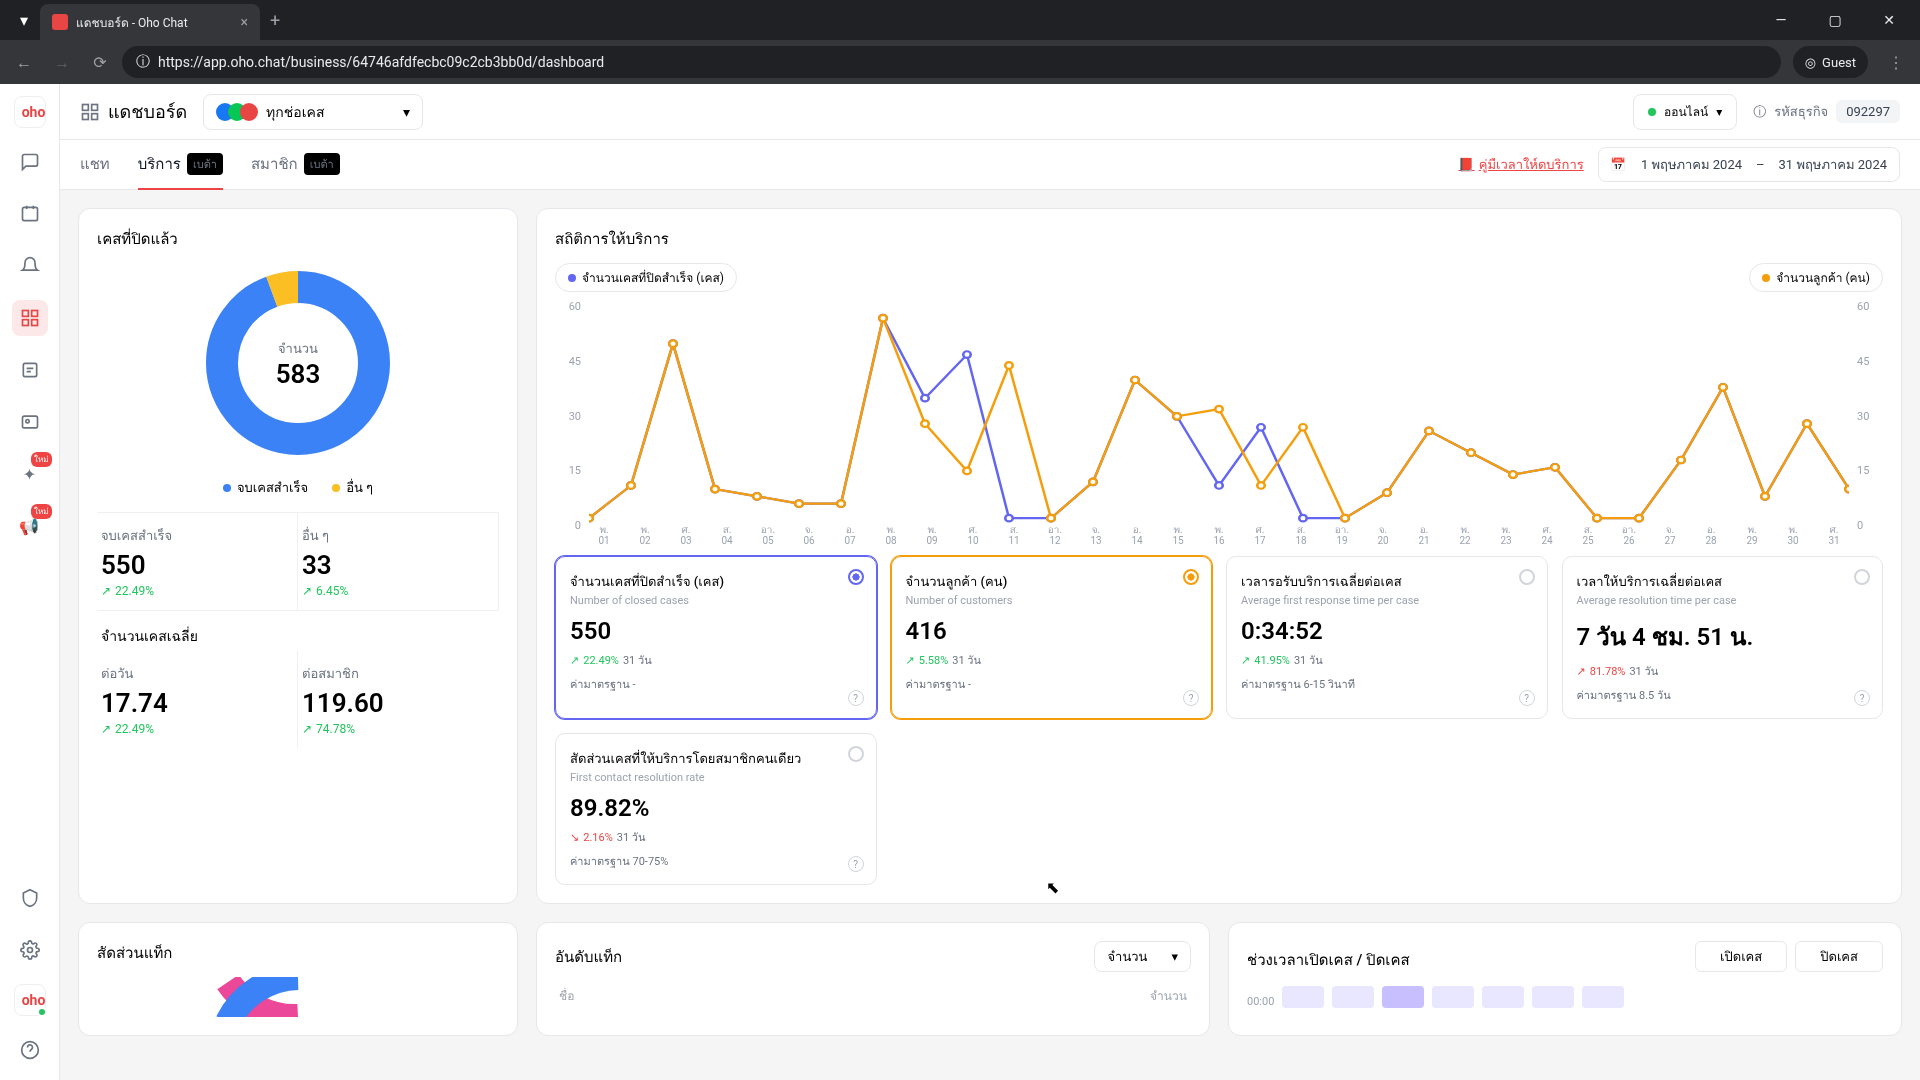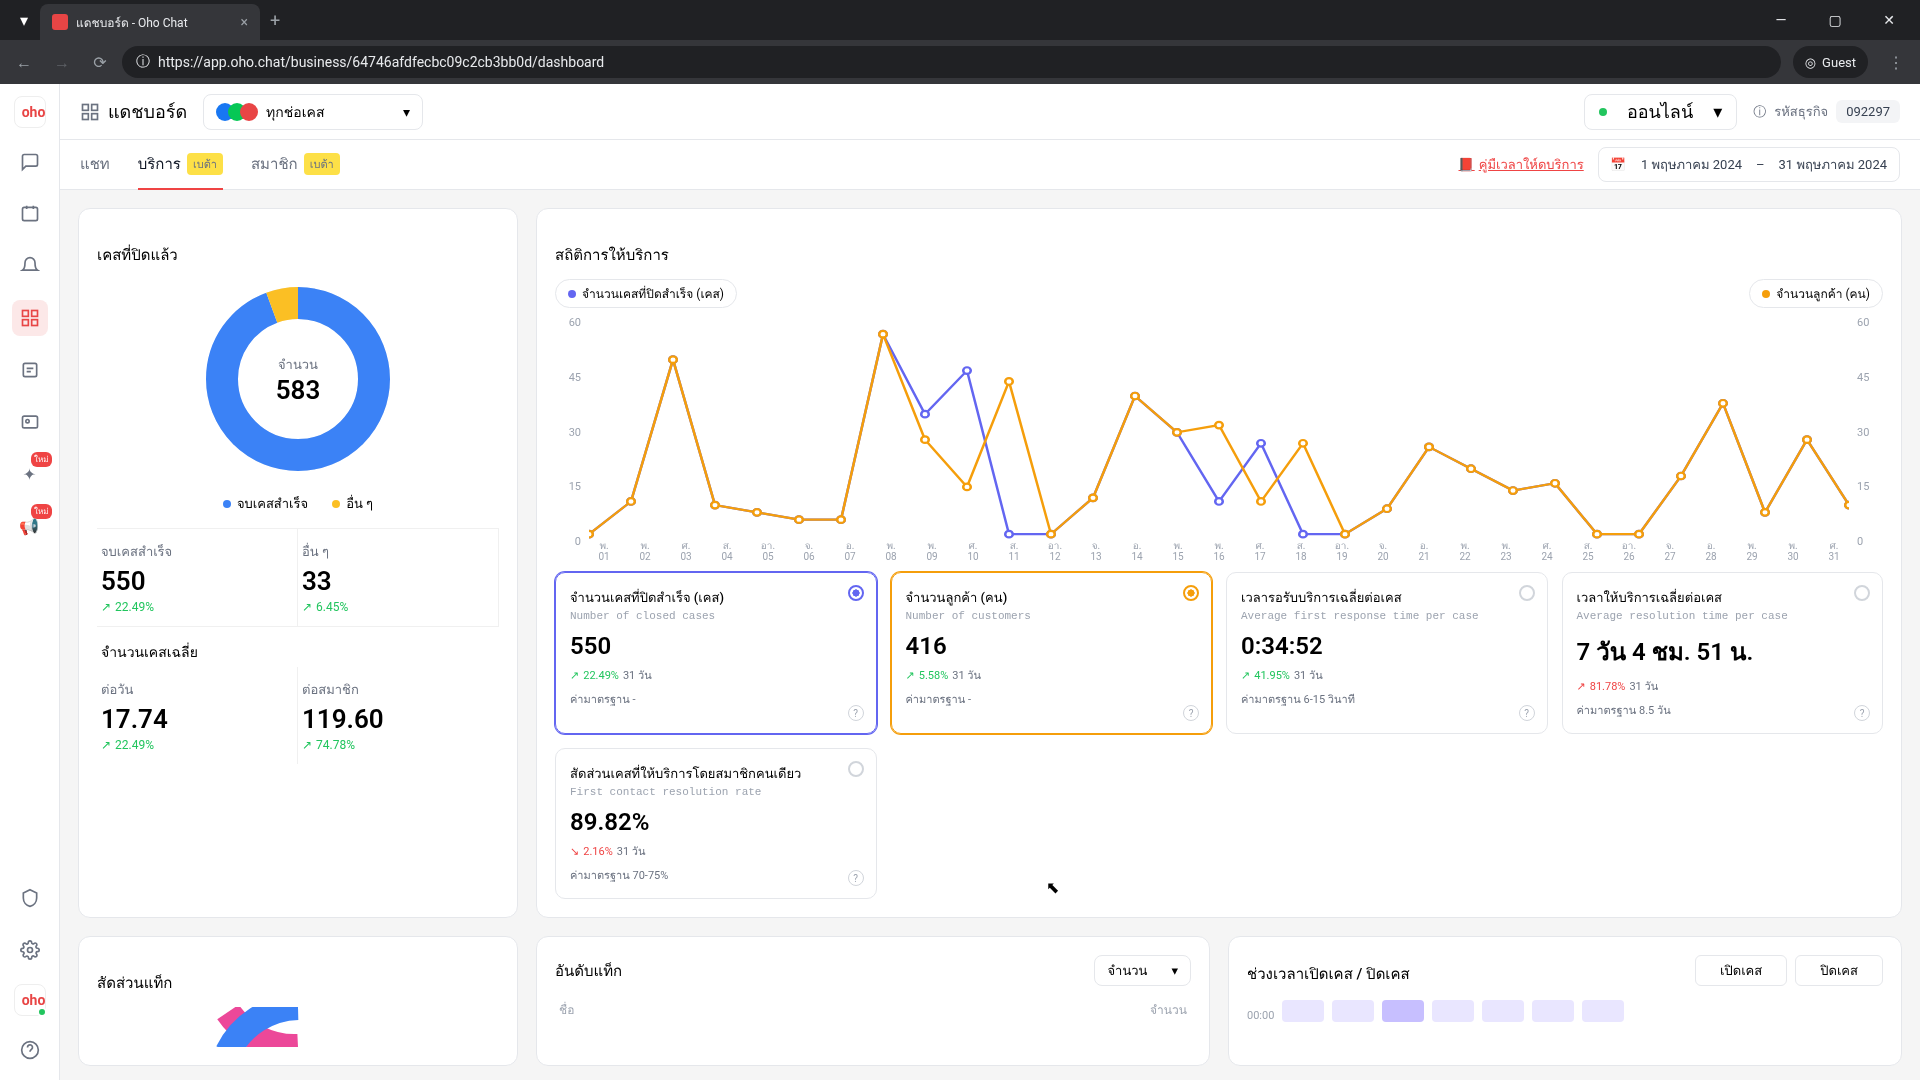--- a/index.html
+++ b/index.html
@@ -24,34 +24,34 @@
 .side-item{width:36px;height:36px;display:flex;align-items:center;justify-content:center;color:#6b7280;border-radius:8px;position:relative;}
 .side-item.active{background:#fce8e8;color:#e84545;}
 .side-badge{position:absolute;top:-4px;right:-4px;background:#ef4444;color:#fff;font-size:8px;padding:1px 3px;border-radius:6px;}
 .side-bottom{margin-top:auto;display:flex;flex-direction:column;align-items:center;gap:16px;}
 .main{flex:1;display:flex;flex-direction:column;}
 .topbar{height:56px;background:#fff;border-bottom:1px solid #e5e7eb;display:flex;align-items:center;padding:0 20px;gap:16px;}
 .top-title{font-size:18px;font-weight:500;display:flex;align-items:center;gap:8px;}
 .channel-sel{border:1px solid #e5e7eb;border-radius:8px;height:36px;padding:0 12px;display:flex;align-items:center;gap:8px;font-size:14px;min-width:220px;}
 .channel-icons{display:flex;gap:-4px;}
 .ci{width:18px;height:18px;border-radius:50%;}
-.status-pill{border:1px solid #e5e7eb;border-radius:8px;height:36px;padding:0 14px;display:flex;align-items:center;gap:20px;font-size:18px;}
+.status-pill{border:1px solid #e5e7eb;border-radius:8px;height:36px;padding:0 14px;display:flex;align-items:center;gap:8px;font-size:12px;}
 .status-dot{width:8px;height:8px;border-radius:50%;background:#22c55e;}
 .biz-code{display:flex;align-items:center;gap:8px;font-size:13px;color:#6b7280;}
 .biz-code-val{background:#f3f4f6;padding:4px 10px;border-radius:6px;color:#374151;}
 .tabbar{height:50px;background:#fff;border-bottom:1px solid #e5e7eb;display:flex;align-items:center;padding:0 20px;gap:28px;}
 .tb-tab{display:flex;align-items:center;gap:6px;font-size:15px;color:#6b7280;height:50px;border-bottom:2px solid transparent;}
 .tb-tab.active{color:#111827;border-bottom-color:#ef4444;}
-.tb-badge{background:#fde047;font-size:11px;padding:2px 6px;border-radius:4px;color:#6b7280;}
+.tb-badge{background:#000000;font-size:11px;padding:2px 6px;border-radius:4px;color:#6b7280;}
 .tb-right{margin-left:auto;display:flex;align-items:center;gap:14px;font-size:13px;}
 .manual-link{color:#ef4444;text-decoration:underline;display:flex;align-items:center;gap:4px;}
 .date-range{border:1px solid #e5e7eb;border-radius:8px;padding:6px 12px;display:flex;align-items:center;gap:14px;color:#374151;}
 .content{flex:1;padding:18px;overflow:auto;display:grid;grid-template-columns:440px 1fr;gap:18px;grid-auto-rows:min-content;}
 .card{background:#fff;border:1px solid #e5e7eb;border-radius:12px;padding:18px;}
-.card-title{font-size:15px;font-weight:500;margin-bottom:12px;margin-top:16px;}
+.card-title{font-size:15px;font-weight:500;margin-bottom:12px;}
 .donut-wrap{display:flex;flex-direction:column;align-items:center;}
 .donut{position:relative;width:200px;height:200px;}
 .donut svg{width:200px;height:200px;transform:rotate(-90deg);}
 .donut-center{position:absolute;inset:0;display:flex;flex-direction:column;align-items:center;justify-content:center;}
 .donut-label{font-size:13px;color:#6b7280;}
 .donut-val{font-size:26px;font-weight:600;}
 .donut-legend{display:flex;gap:24px;margin-top:14px;font-size:13px;}
 .leg-dot{width:8px;height:8px;border-radius:50%;display:inline-block;margin-right:6px;}
 .stat-grid{display:grid;grid-template-columns:1fr 1fr;border-top:1px solid #f0f0f0;margin-top:14px;}
 .stat-cell{padding:12px 4px;border-right:1px solid #f0f0f0;}
@@ -75,21 +75,21 @@
 .x-ticks{position:absolute;left:34px;right:34px;bottom:-6px;display:flex;justify-content:space-between;font-size:10px;color:#9ca3af;}
 .x-tick{text-align:center;line-height:1.1;width:30px;}
 .metric-grid{display:grid;grid-template-columns:repeat(4,1fr);gap:14px;}
 .metric-card{border:1px solid #e5e7eb;border-radius:10px;padding:14px;position:relative;}
 .metric-card.sel-blue{border-color:#6366f1;box-shadow:0 0 0 1px #6366f1;}
 .metric-card.sel-orange{border-color:#f59e0b;box-shadow:0 0 0 1px #f59e0b;}
 .metric-radio{position:absolute;top:12px;right:12px;width:16px;height:16px;border:2px solid #d1d5db;border-radius:50%;}
 .metric-radio.blue{border-color:#6366f1;background:radial-gradient(circle,#6366f1 40%,transparent 45%);}
 .metric-radio.orange{border-color:#f59e0b;background:radial-gradient(circle,#f59e0b 40%,transparent 45%);}
 .mc-title{font-size:13px;font-weight:500;}
-.mc-sub{font-size:11px;color:#9ca3af;margin-top:2px;font-family:Liberation Mono, monospace;}
+.mc-sub{font-size:11px;color:#9ca3af;margin-top:2px;}
 .mc-val{font-size:24px;font-weight:600;margin-top:10px;}
 .mc-row{font-size:11px;color:#6b7280;margin-top:6px;display:flex;align-items:center;gap:4px;}
 .mc-info{position:absolute;bottom:12px;right:12px;width:16px;height:16px;border:1px solid #d1d5db;border-radius:50%;display:flex;align-items:center;justify-content:center;font-size:10px;color:#9ca3af;}
 .bottom-row{grid-column:1/-1;display:grid;grid-template-columns:440px 1fr 1fr;gap:18px;}
 .tag-card,.rank-card,.time-card{background:#fff;border:1px solid #e5e7eb;border-radius:12px;padding:18px;min-height:80px;}
 .rank-head{display:flex;align-items:center;justify-content:space-between;}
 .rank-sel{border:1px solid #e5e7eb;border-radius:8px;padding:4px 12px;font-size:13px;display:flex;align-items:center;gap:24px;}
 .rank-cols{display:flex;justify-content:space-between;font-size:12px;color:#9ca3af;margin-top:14px;padding:0 4px;}
 .time-tabs{display:flex;gap:8px;margin-left:auto;}
 .tt-btn{border:1px solid #e5e7eb;padding:4px 24px;border-radius:6px;font-size:13px;background:#fff;}

